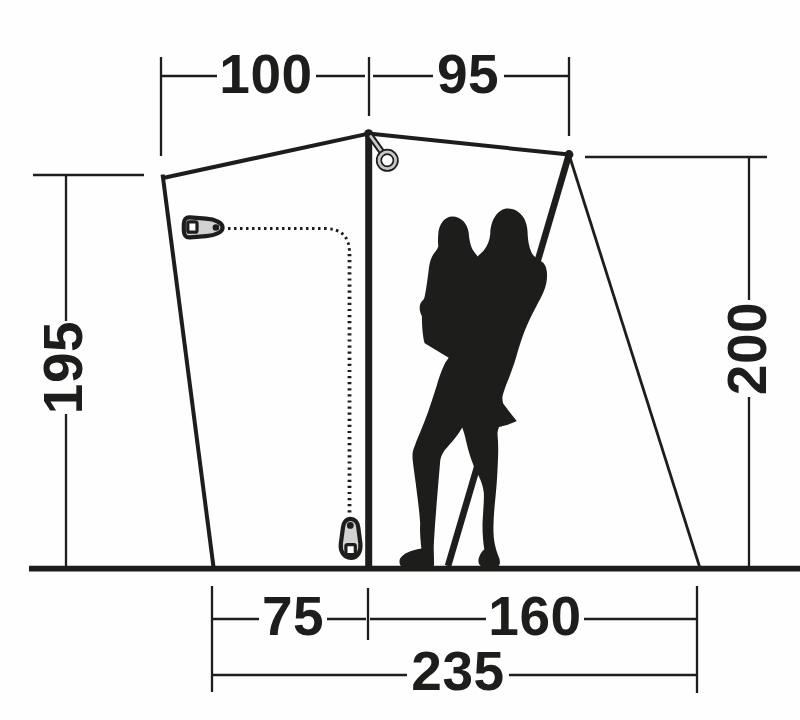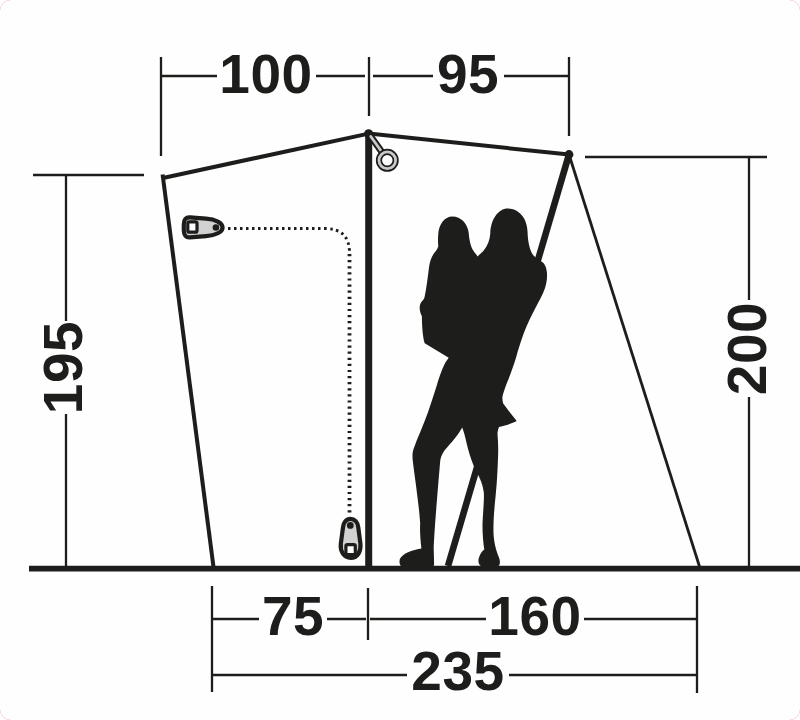--- a/index.html
+++ b/index.html
@@ -1,16 +1,16 @@
 <!DOCTYPE html>
 <html><head>
 <meta charset="utf-8">
 <style>
   html,body{margin:0;padding:0;background:#ffffff;}
-  .wrap{width:800px;height:720px;position:relative;overflow:hidden;background:#ef4444;border-radius:11px;}
+  .wrap{width:800px;height:720px;position:relative;overflow:hidden;background:#ef4444;}
   text{font-family:"Liberation Sans",sans-serif;font-weight:700;fill:#1d1d1b;}
 </style>
 </head>
 <body>
 <div class="wrap">
 <svg width="800" height="720" viewBox="0 0 800 720" xmlns="http://www.w3.org/2000/svg">
 
   <rect x="0" y="0" width="800" height="720" fill="#fefefe"></rect>
 
   <line x1="29" y1="568.6" x2="800" y2="568.6" stroke="#1d1d1b" stroke-width="5.6"></line>

